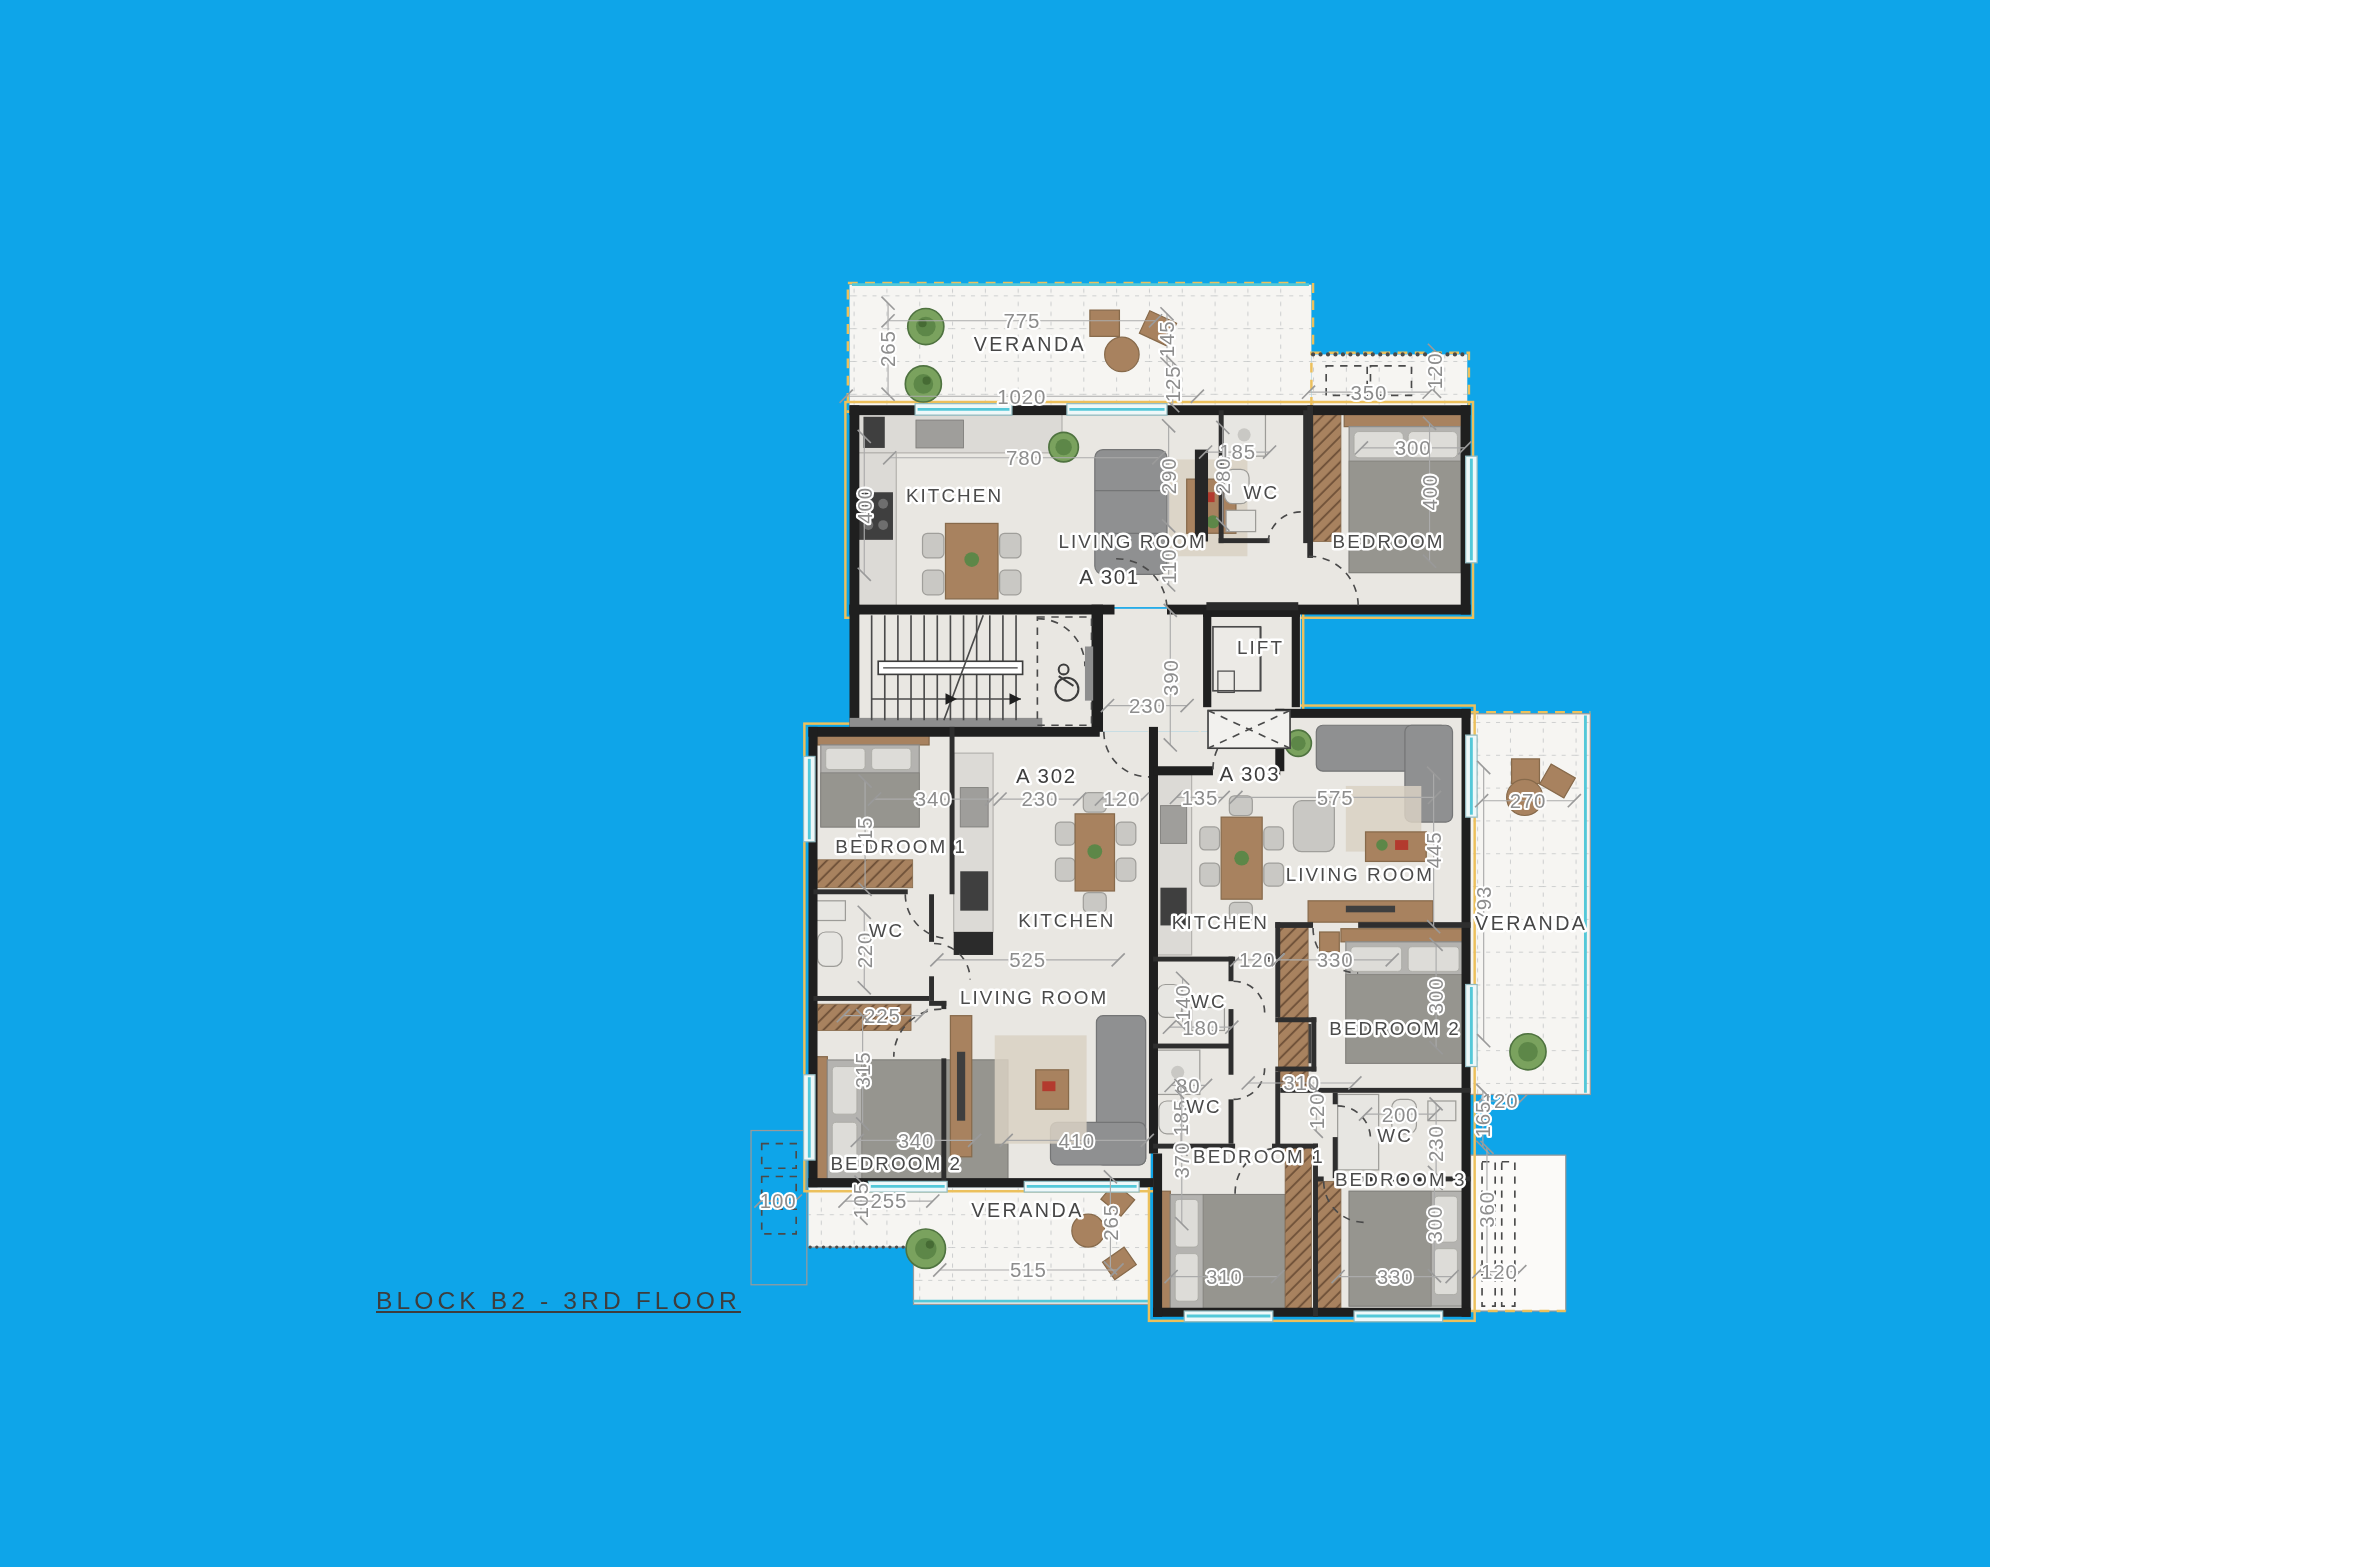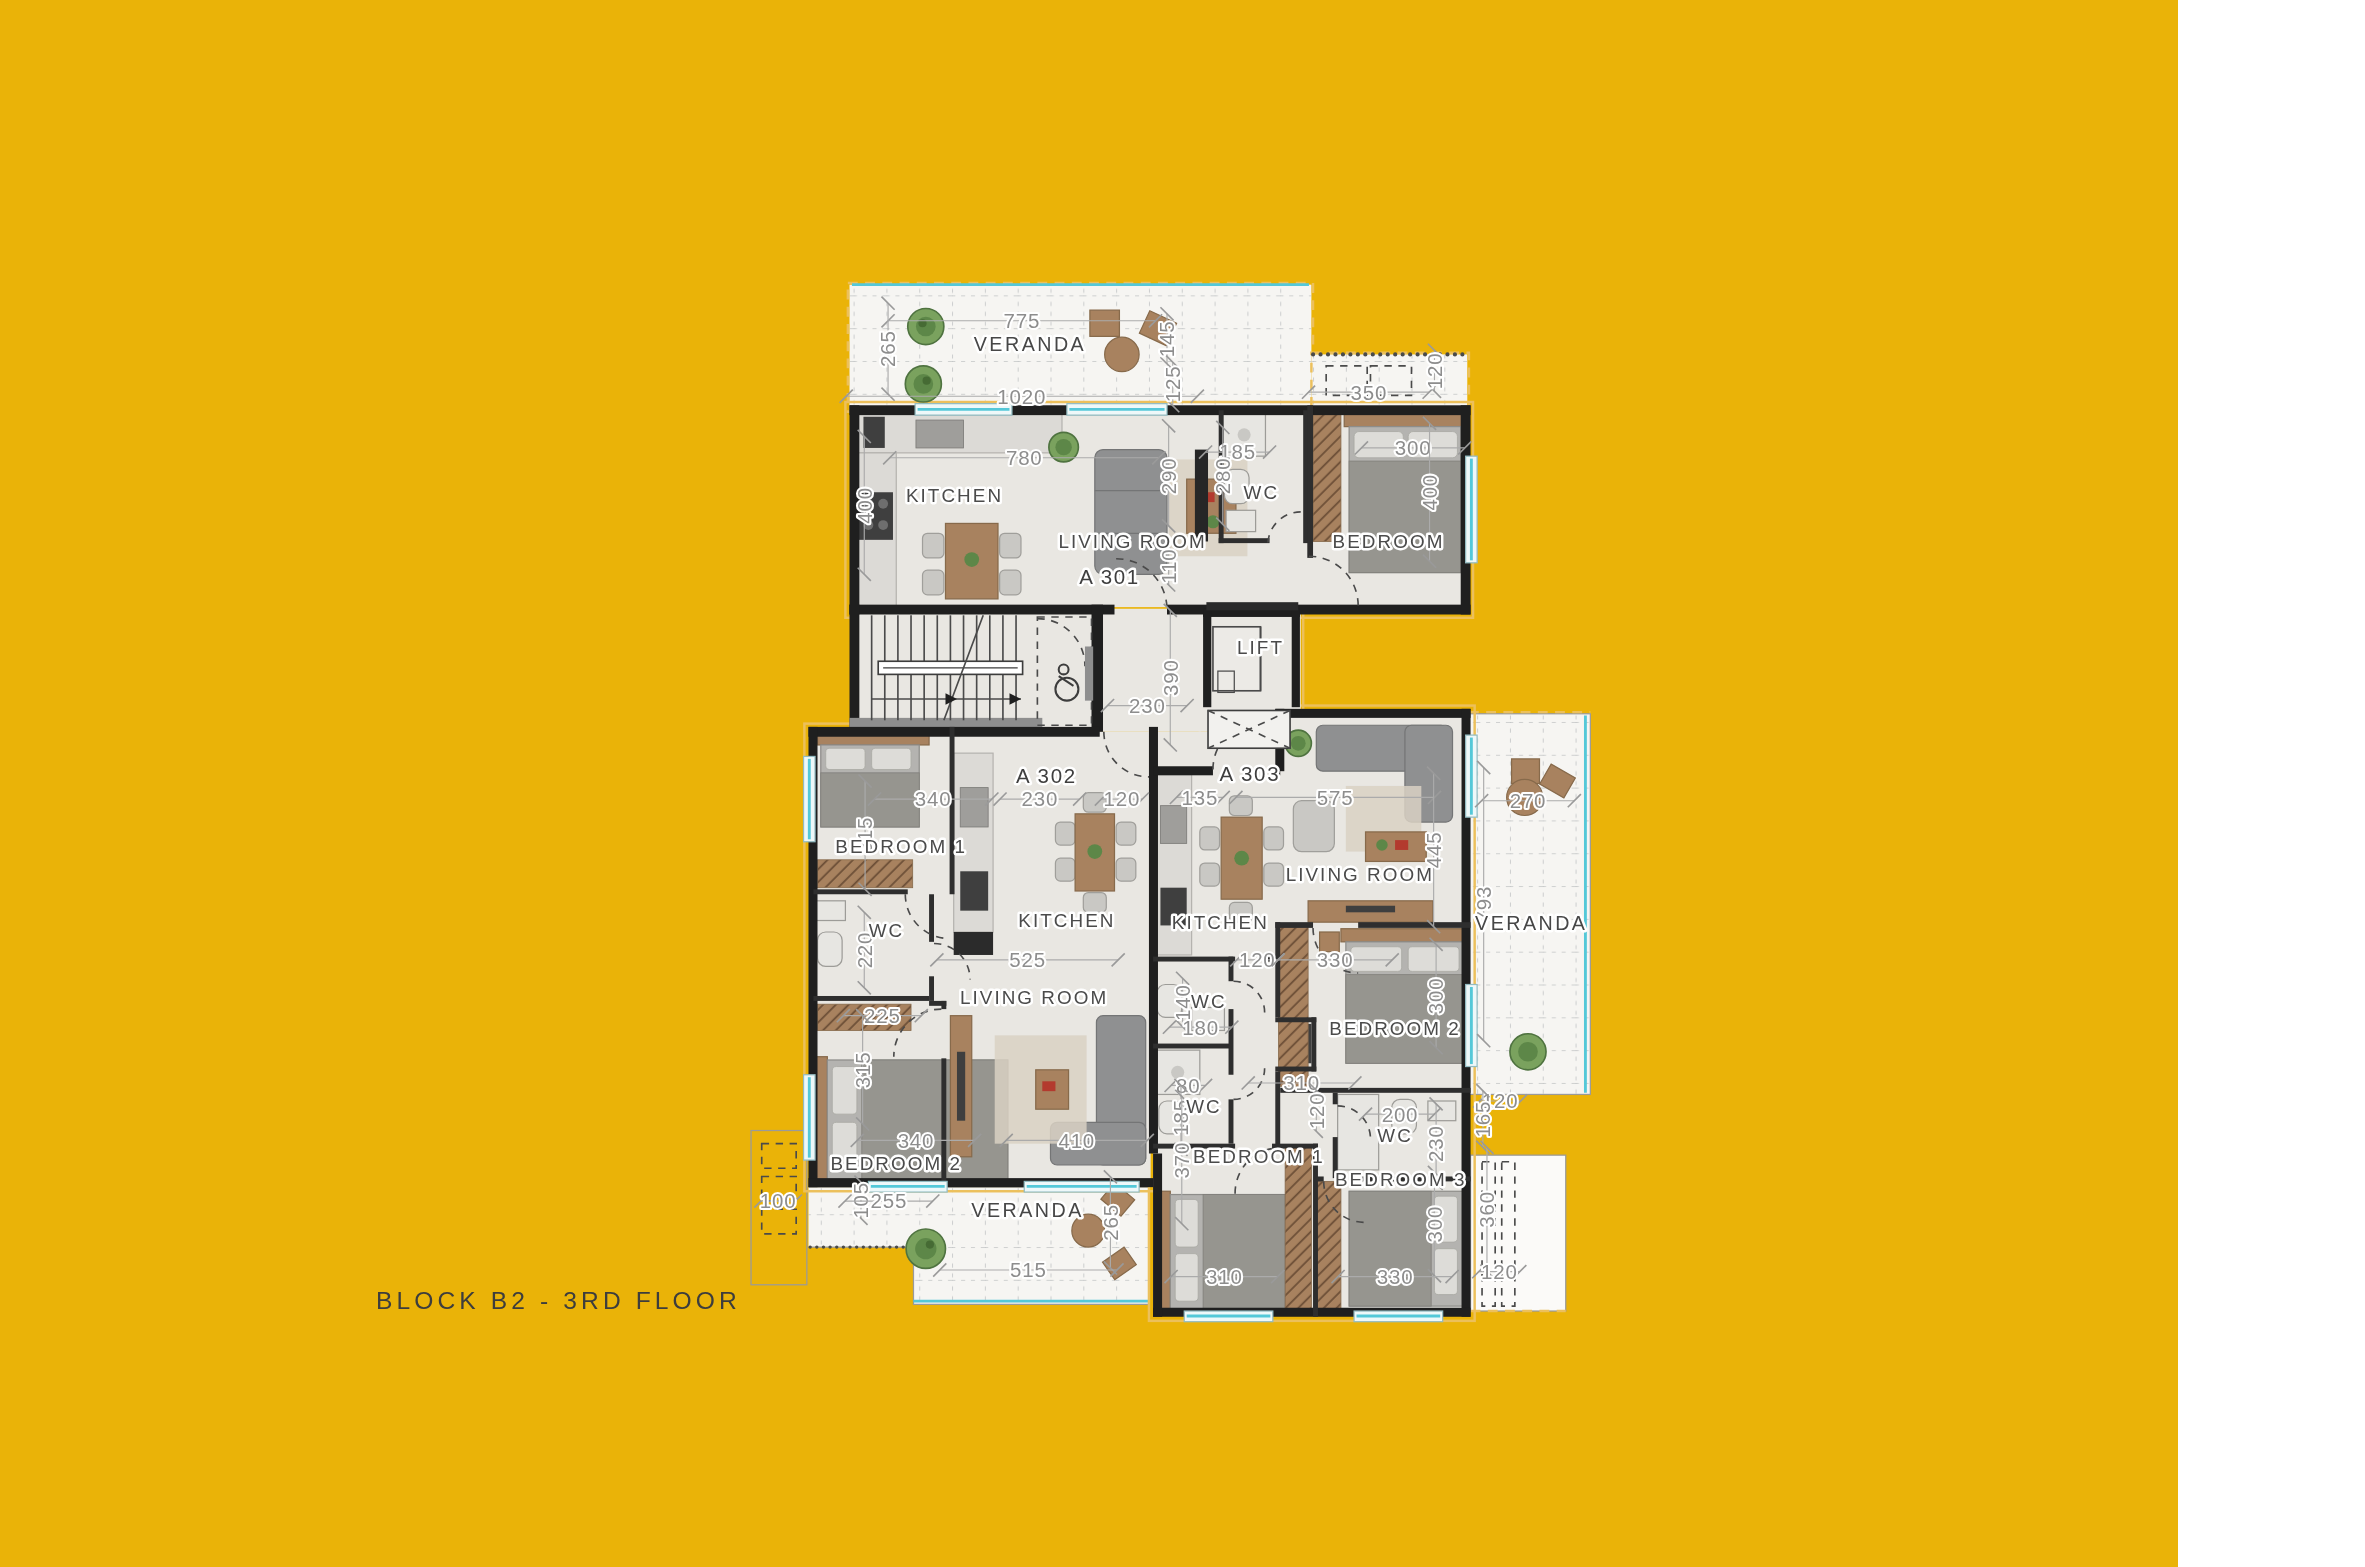--- a/index.html
+++ b/index.html
@@ -1,16 +1,16 @@
 <!DOCTYPE html>
 <html style="font-size:13px"><head>
 <meta charset="utf-8">
 <style>
   html,body{margin:0;padding:0;background:#ffffff;}
-  .stage{position:relative;width:2178px;height:1567px;background:#eab308;font-family:"Liberation Sans",sans-serif;}
+  .stage{position:relative;width:1990px;height:1567px;background:#0ea5e9;font-family:"Liberation Sans",sans-serif;}
   svg{position:absolute;left:0;top:0;}
   text{font-family:"Liberation Sans",sans-serif;text-anchor:middle;paint-order:stroke;stroke:#ffffff;stroke-width:6px;stroke-linejoin:round;}
   .lbl-room{font-size:23px;letter-spacing:2.5px;fill:#4b4b4b;}
   .lbl-ver{font-size:24px;letter-spacing:3px;fill:#474747;}
   .lbl-apt{font-size:25px;letter-spacing:2px;fill:#3f3f3f;}
   .lbl-dim{font-size:25px;letter-spacing:1px;fill:#8d8d8d;stroke-width:5px;}
   .wl{fill:#1f1f1f;}
   .wi{fill:#2e2e2e;}
   .gr{fill:#8e8e8e;}
   .ct{fill:#dcdad6;stroke:#b5b3af;stroke-width:1.5;}
@@ -27,21 +27,21 @@
   .wfr{fill:#eef8f9;stroke:#93bcc2;stroke-width:1.5;}
   .cyl{stroke:#54c8d8;stroke-width:3.5;}
   .dsh{fill:none;stroke:#4a4a4a;stroke-width:2;stroke-dasharray:9 8;}
   .ydsh{fill:none;stroke:#ecc05c;stroke-width:3;stroke-dasharray:12 9;}
   .ysld{fill:none;stroke:#ecc05c;stroke-width:3;}
   .vout{fill:none;stroke:#9a9a9a;stroke-width:1.5;}
   .stl{stroke:#4a4a4a;stroke-width:2;}
   .plant-o{fill:#7aa25e;stroke:#4f7340;stroke-width:2;}
   .plant-i{fill:#5d8748;}
   .plant-c{fill:#466b34;}
-  .plan-title{position:absolute;left:376px;top:1287px;font-size:24.6px;letter-spacing:4.1px;color:#3d3d3d;white-space:nowrap;}
+  .plan-title{position:absolute;left:376px;top:1287px;font-size:24.6px;letter-spacing:4.1px;color:#3d3d3d;white-space:nowrap;text-decoration:underline;}
 </style>
 </head>
 <body>
 
 <div class="stage">
 <svg viewBox="0 0 2883 1910" width="2366" height="1567">
   <defs>
     <pattern id="tile" width="40" height="40" patternUnits="userSpaceOnUse">
       <path d="M 40 0 H 0 V 40" fill="none" stroke="#a7abae" stroke-width="1.3" stroke-dasharray="5 7"></path>
     </pattern>

